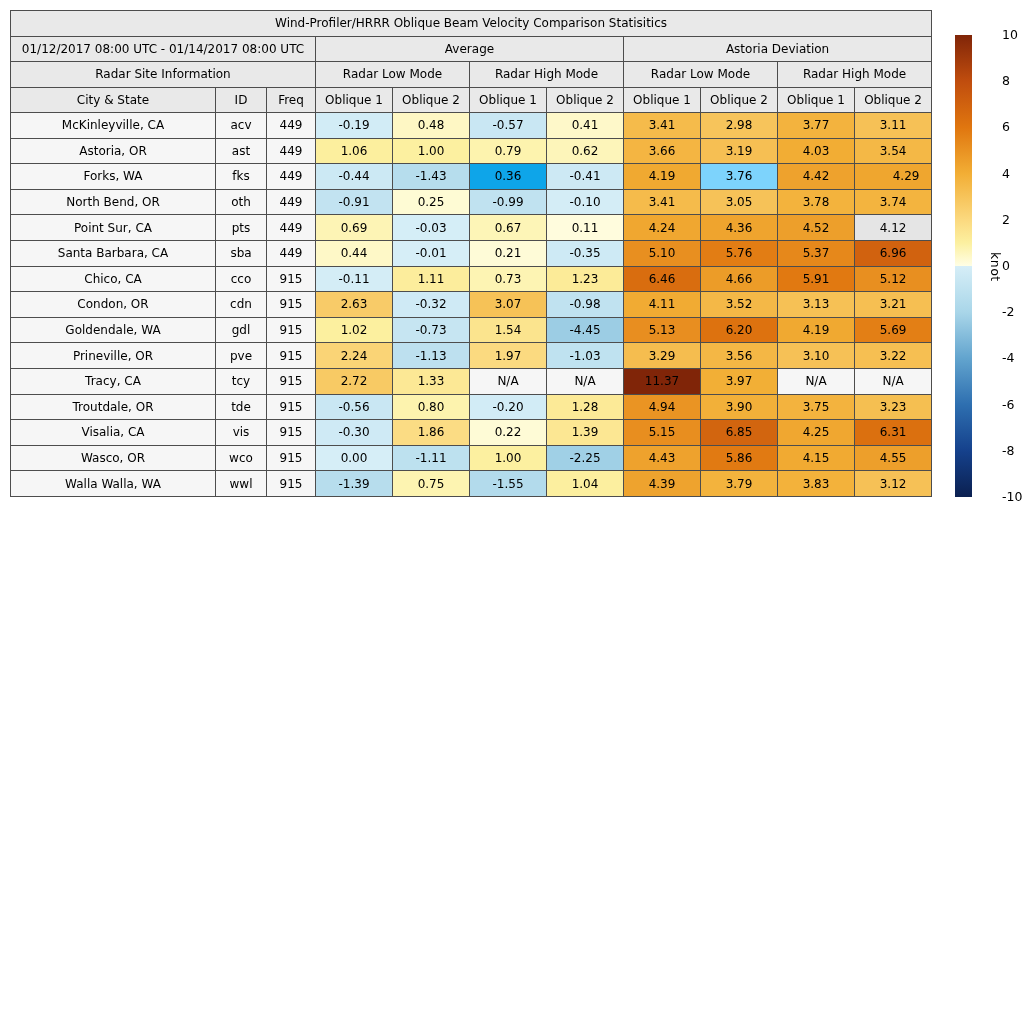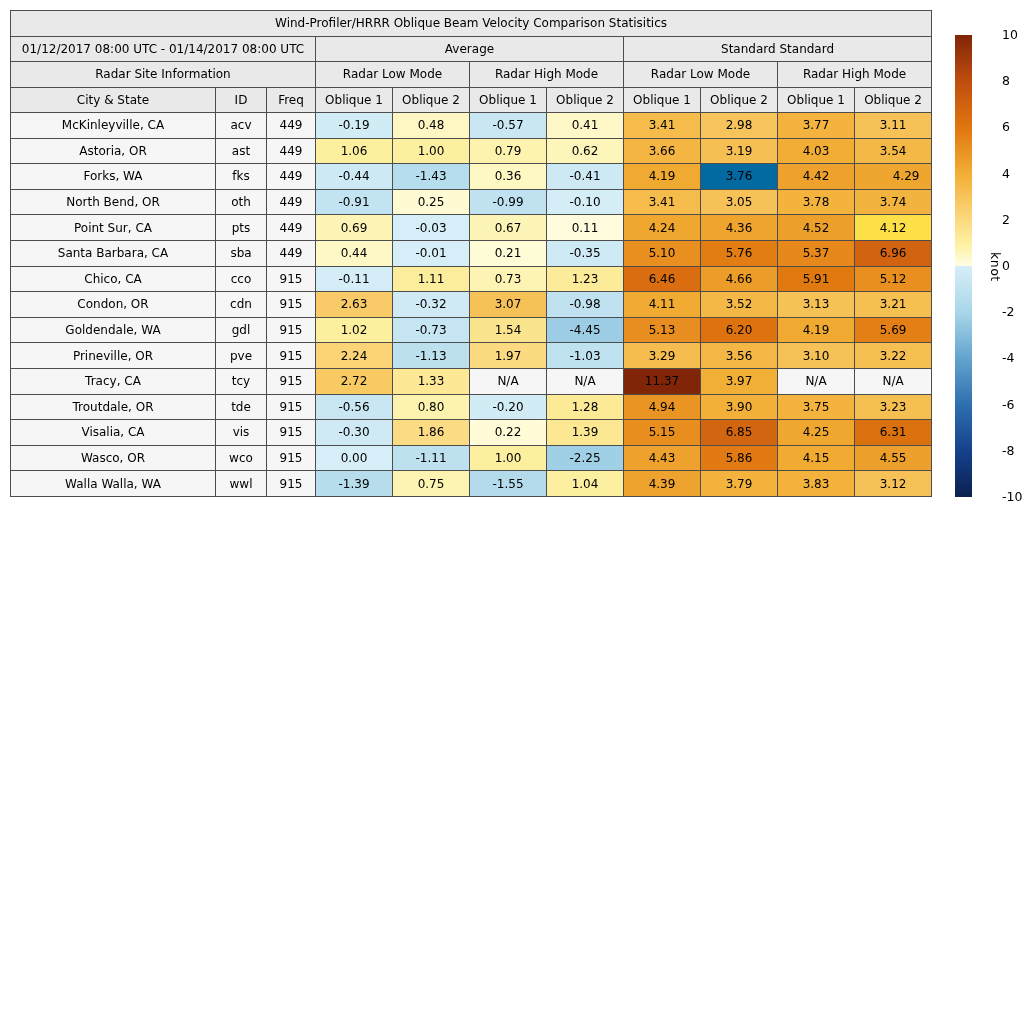--- a/index.html
+++ b/index.html
@@ -50,21 +50,21 @@
         <col style="width:77px">
         <col style="width:77px">
     </colgroup>
     <thead>
       <tr class="hrow">
         <td colspan="11">Wind-Profiler/HRRR Oblique Beam Velocity Comparison Statisitics</td>
       </tr>
       <tr class="hrow">
         <td colspan="3">01/12/2017 08:00 UTC - 01/14/2017 08:00 UTC</td>
         <td colspan="4">Average</td>
-        <td colspan="4">Standard Standard</td>
+        <td colspan="4">Astoria Deviation</td>
       </tr>
       <tr class="hrow">
         <td colspan="3">Radar Site Information</td>
         <td colspan="2">Radar Low Mode</td>
         <td colspan="2">Radar High Mode</td>
         <td colspan="2">Radar Low Mode</td>
         <td colspan="2">Radar High Mode</td>
       </tr>
       <tr class="hrow">
         <td>City &amp; State</td>
@@ -106,24 +106,24 @@
           <td style="background: rgb(246, 191, 83);">3.19</td>
           <td style="background: rgb(242, 173, 52);">4.03</td>
           <td style="background: rgb(244, 184, 70);">3.54</td>
         </tr>
         <tr>
           <td class="neutral">Forks, WA</td>
           <td class="neutral">fks</td>
           <td class="neutral">449</td>
           <td style="background: rgb(204, 233, 244);">-0.44</td>
           <td style="background: rgb(182, 221, 237);">-1.43</td>
-          <td style="background: #fef9c3; text-align: center;">0.36</td>
+          <td style="background: #0ea5e9; text-align: center;">0.36</td>
           <td style="background: rgb(205, 233, 244);">-0.41</td>
           <td style="background: rgb(240, 169, 49);">4.19</td>
-          <td style="background: #0369a1;">3.76</td>
+          <td style="background: #7dd3fc;">3.76</td>
           <td style="background: rgb(238, 162, 45);">4.42</td>
           <td style="background: rgb(239, 166, 47); padding-left: 26px;">4.29</td>
         </tr>
         <tr>
           <td class="neutral">North Bend, OR</td>
           <td class="neutral">oth</td>
           <td class="neutral">449</td>
           <td style="background: rgb(194, 227, 241); margin-top: 48px;">-0.91</td>
           <td style="background: rgb(254, 251, 212);">0.25</td>
           <td style="background: rgb(192, 226, 240);">-0.99</td>
@@ -137,21 +137,21 @@
           <td class="neutral">Point Sur, CA</td>
           <td class="neutral">pts</td>
           <td class="neutral">449</td>
           <td style="background: rgb(253, 244, 181);">0.69</td>
           <td style="background: rgb(213, 238, 247);">-0.03</td>
           <td style="background: rgb(253, 245, 183);">0.67</td>
           <td style="background: rgb(255, 252, 221);">0.11</td>
           <td style="background: rgb(240, 167, 48);">4.24</td>
           <td style="background: rgb(239, 164, 46);">4.36</td>
           <td style="background: rgb(237, 159, 43);">4.52</td>
-          <td style="background: #fde047;">4.12</td>
+          <td style="background: #e5e5e5;">4.12</td>
         </tr>
         <tr>
           <td class="neutral">Santa Barbara, CA</td>
           <td class="neutral">sba</td>
           <td class="neutral">449</td>
           <td style="background: rgb(254, 248, 199);">0.44</td>
           <td style="background: rgb(214, 238, 247);">-0.01</td>
           <td style="background: rgb(254, 251, 215);">0.21</td>
           <td style="background: rgb(206, 234, 245);">-0.35</td>
           <td style="background: rgb(232, 143, 32);">5.10</td>
@@ -236,21 +236,21 @@
           <td style="background: rgb(242, 176, 57);">3.90</td>
           <td style="background: rgb(243, 179, 62);">3.75</td>
           <td style="background: rgb(245, 191, 81);">3.23</td>
         </tr>
         <tr>
           <td class="neutral">Visalia, CA</td>
           <td class="neutral">vis</td>
           <td class="neutral">915</td>
           <td style="background: rgb(207, 234, 245);">-0.30</td>
           <td style="background: rgb(251, 220, 132);">1.86</td>
-          <td style="background: rgb(254, 251, 214); border-radius: 7px;">0.22</td>
+          <td style="background: rgb(254, 251, 214);">0.22</td>
           <td style="background: rgb(252, 231, 147);">1.39</td>
           <td style="background: rgb(232, 142, 31);">5.15</td>
           <td style="background: rgb(210, 101, 15);">6.85</td>
           <td style="background: rgb(240, 167, 48);">4.25</td>
           <td style="background: rgb(219, 112, 15);">6.31</td>
         </tr>
         <tr>
           <td class="neutral">Wasco, OR</td>
           <td class="neutral">wco</td>
           <td class="neutral">915</td>

